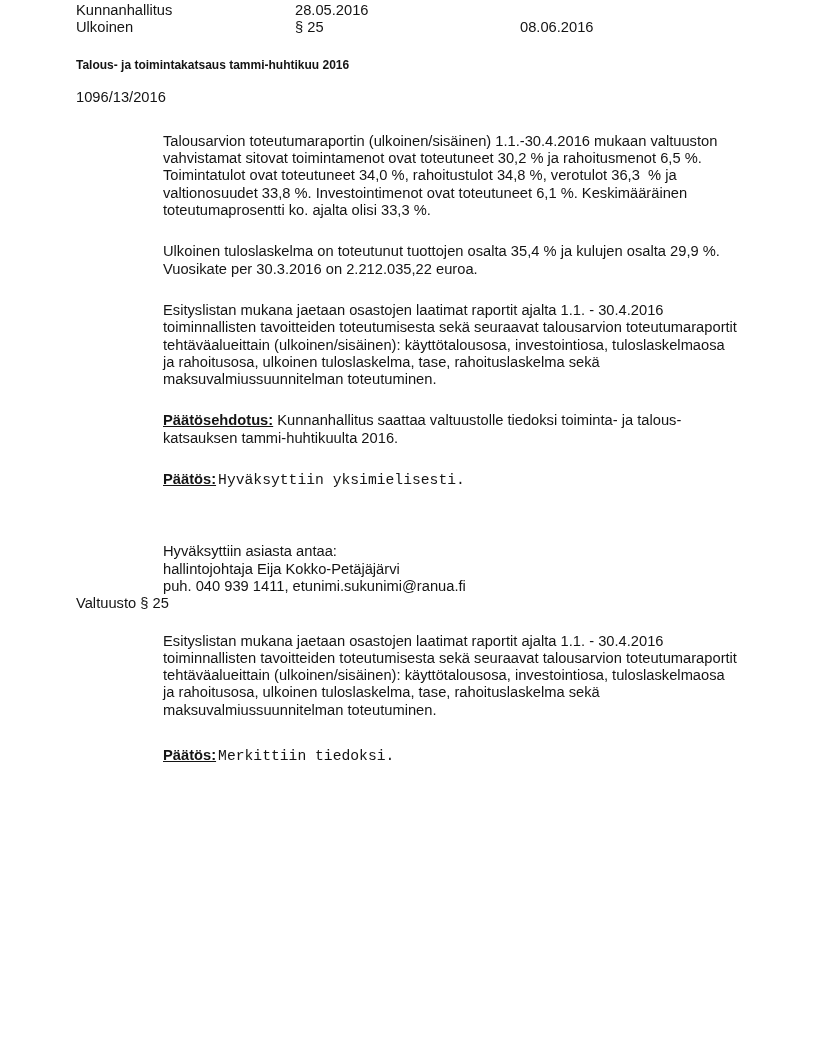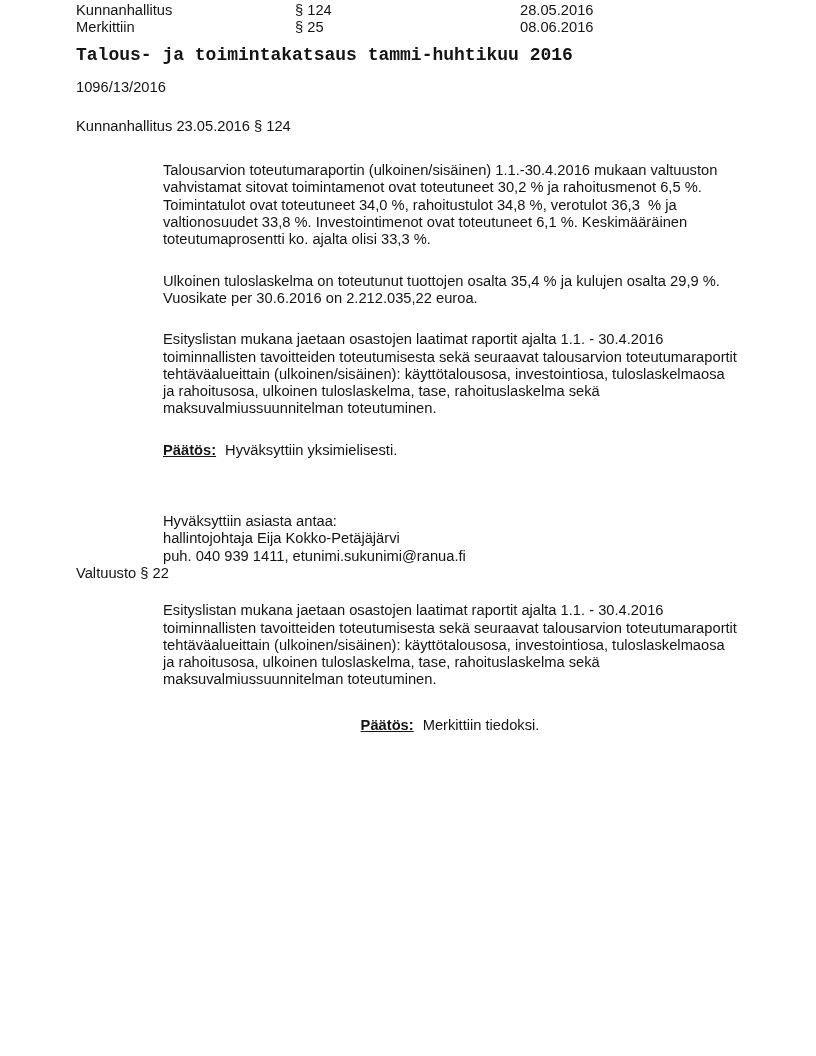--- a/index.html
+++ b/index.html
@@ -17,85 +17,83 @@
   }
   .content { padding: 2px 0 0 76px; }
 
   
   .header-row { display: flex; }
   .hcol-organ   { width: 219px; }
   .hcol-section { width: 225px; }
   .hcol-date    { flex: 1; }
 
   .doc-title {
-    margin-top: 8px;
-    font-size: 18px;
+    margin-top: 18px;
+    font-size: 12px;
     font-weight: 700;
     line-height: 20px;
-    font-family: Liberation Mono, monospace;
   }
   .case-number { margin-top: 14px; }
 
   .section-heading { margin-top: 22px; }
   .section-heading.flush { margin-top: 0; }
 
   .indent { margin-left: 87px; width: 574px; }
 
   .body-par { margin-top: 24px; white-space: pre-wrap; }
   .body-par.first { margin-top: 27px; }
   .body-par.council-first { margin-top: 20px; }
-  .body-par.final-decision { margin-top: 28px; text-align: center; }
+  .body-par.final-decision { margin-top: 28px; }
 
   .decision-label {
     font-weight: 700;
     text-decoration: underline;
   }
   .label-gap-1 { margin-left: 4px; }
-  .label-gap-2 { margin-left: 9px; }
+  .label-gap-2 { margin-left: 2px; font-family: Liberation Mono, monospace; }
 
   .contact-block { margin-top: 54px; }
 </style>
 </head>
 <body>
 
 <div class="page">
   <div class="content">
 
     <div class="header-row">
       <span class="hcol-organ">Kunnanhallitus</span>
-      <span class="hcol-section">§ 124</span>
       <span class="hcol-date">28.05.2016</span>
     </div>
     <div class="header-row">
-      <span class="hcol-organ">Merkittiin</span>
+      <span class="hcol-organ">Ulkoinen</span>
       <span class="hcol-section">§ 25</span>
       <span class="hcol-date">08.06.2016</span>
     </div>
 
     <div class="doc-title">Talous- ja toimintakatsaus tammi-huhtikuu 2016</div>
     <div class="case-number">1096/13/2016</div>
 
-    <div class="section-heading">Kunnanhallitus 23.05.2016 § 124</div>
 
     <div class="indent">
       <p class="body-par first">Talousarvion toteutumaraportin (ulkoinen/sisäinen) 1.1.-30.4.2016 mukaan valtuuston vahvistamat sitovat toimintamenot ovat toteutuneet 30,2 % ja rahoitusmenot 6,5 %. Toimintatulot ovat toteutuneet 34,0 %, rahoitustulot 34,8 %, verotulot 36,3  % ja valtionosuudet 33,8 %. Investointimenot ovat toteutuneet 6,1 %. Keskimääräinen toteutumaprosentti ko. ajalta olisi 33,3 %.</p>
-      <p class="body-par">Ulkoinen tuloslaskelma on toteutunut tuottojen osalta 35,4 % ja kulujen osalta 29,9 %. Vuosikate per 30.6.2016 on 2.212.035,22 euroa.</p>
+      <p class="body-par">Ulkoinen tuloslaskelma on toteutunut tuottojen osalta 35,4 % ja kulujen osalta 29,9 %. Vuosikate per 30.3.2016 on 2.212.035,22 euroa.</p>
       <p class="body-par">Esityslistan mukana jaetaan osastojen laatimat raportit ajalta 1.1. - 30.4.2016 toiminnallisten tavoitteiden toteutumisesta sekä seuraavat talousarvion toteutumaraportit tehtäväalueittain (ulkoinen/sisäinen): käyttötalousosa, investointiosa, tuloslaskelmaosa ja rahoitusosa, ulkoinen tuloslaskelma, tase, rahoituslaskelma sekä maksuvalmiussuunnitelman toteutuminen.</p>
 
+      <p class="body-par"><span class="decision-label">Päätösehdotus:</span><span class="label-gap-1">Kunnanhallitus saattaa valtuustolle tiedoksi toiminta- ja talous-katsauksen tammi-huhtikuulta 2016.</span></p>
 
       <p class="body-par"><span class="decision-label">Päätös:</span><span class="label-gap-2">Hyväksyttiin yksimielisesti.</span></p>
 
       <div class="contact-block">
         <div>Hyväksyttiin asiasta antaa:</div>
         <div>hallintojohtaja Eija Kokko-Petäjäjärvi</div>
         <div>puh. 040 939 1411, etunimi.sukunimi@ranua.fi</div>
       </div>
     </div>
 
-    <div class="section-heading flush">Valtuusto § 22</div>
+    <div class="section-heading flush">Valtuusto § 25</div>
 
     <div class="indent">
       <p class="body-par council-first">Esityslistan mukana jaetaan osastojen laatimat raportit ajalta 1.1. - 30.4.2016 toiminnallisten tavoitteiden toteutumisesta sekä seuraavat talousarvion toteutumaraportit tehtäväalueittain (ulkoinen/sisäinen): käyttötalousosa, investointiosa, tuloslaskelmaosa ja rahoitusosa, ulkoinen tuloslaskelma, tase, rahoituslaskelma sekä maksuvalmiussuunnitelman toteutuminen.</p>
 
       <p class="body-par final-decision"><span class="decision-label">Päätös:</span><span class="label-gap-2">Merkittiin tiedoksi.</span></p>
     </div>
 
   </div>
 </div>
 

